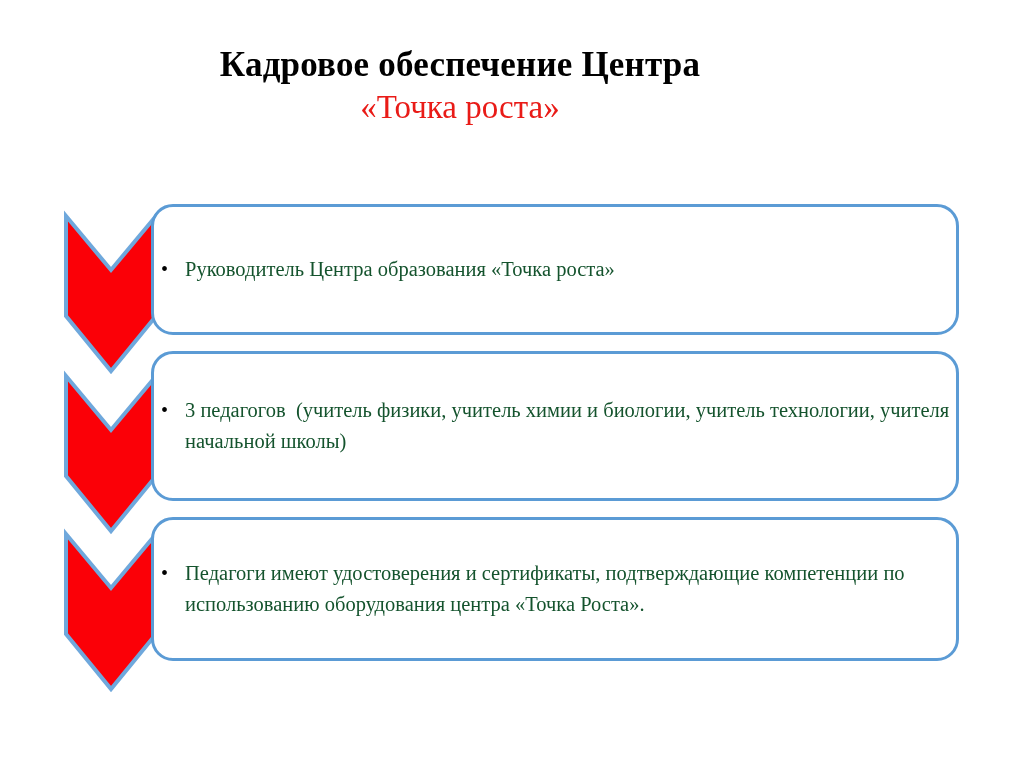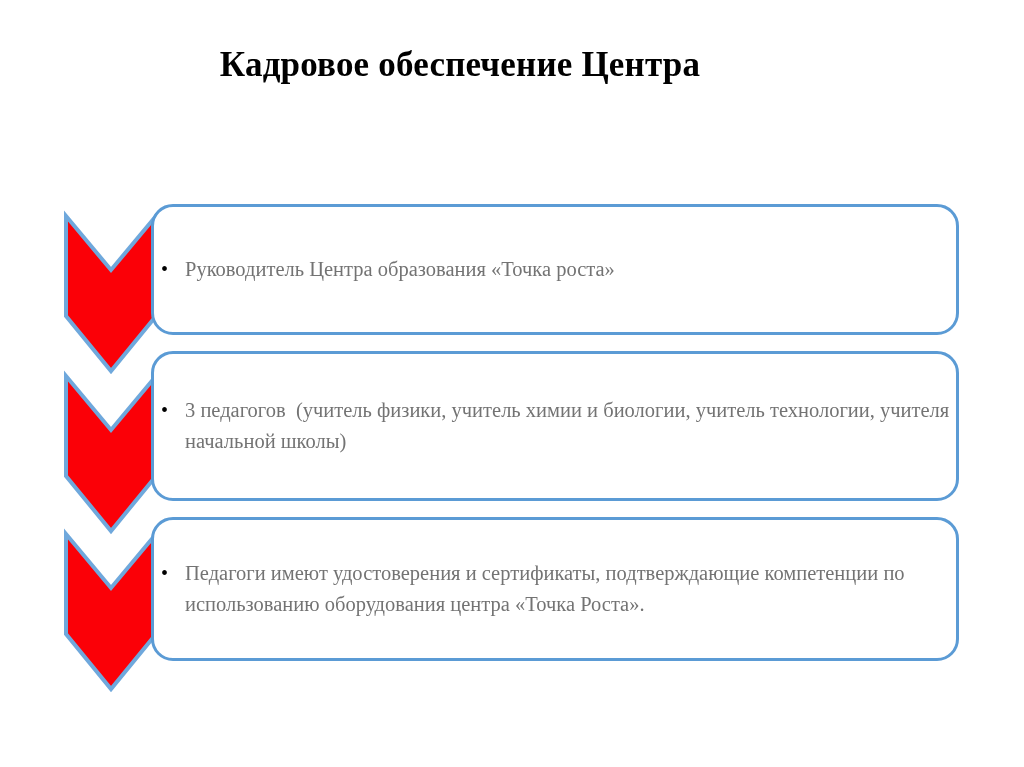--- a/index.html
+++ b/index.html
@@ -92,21 +92,21 @@
     flex: 0 0 auto;
     width: 24px;
     font-size: 20px;
     line-height: 31px;
     color: #000000;
     text-align: left;
   }
   .bullet-text {
     font-size: 20.5px;
     line-height: 31px;
-    color: #737373;
+    color: #14532d;
     white-space: pre-wrap;
   }
 
   
   #row-1 { top: 0; }
   #arrow-1 { top: 212px; height: 163px; }
   #callout-1 { top: 204px; height: 131px; }
 
   #row-2 { top: 0; }
   #arrow-2 { top: 372px; height: 163px; }
@@ -114,20 +114,21 @@
 
   #row-3 { top: 0; }
   #arrow-3 { top: 530px; height: 163px; }
   #callout-3 { top: 517px; height: 144px; }
 </style>
 </head>
 <body>
 
 <div id="title-block">
   <div id="title-main">Кадровое обеспечение Центра</div>
+  <div id="title-sub">«Точка роста»</div>
 </div>
 
 <div id="diagram">
 
   <div class="row" id="row-1">
     <div class="arrow" id="arrow-1">
       <svg viewBox="0 0 94 163" preserveAspectRatio="none" aria-hidden="true">
         <polygon points="2,4 47,58 92,4 92,104 47,159 2,104" fill="#FB0007" stroke="#6FA8DC" stroke-width="4" stroke-linejoin="miter"></polygon>
       </svg>
     </div>

